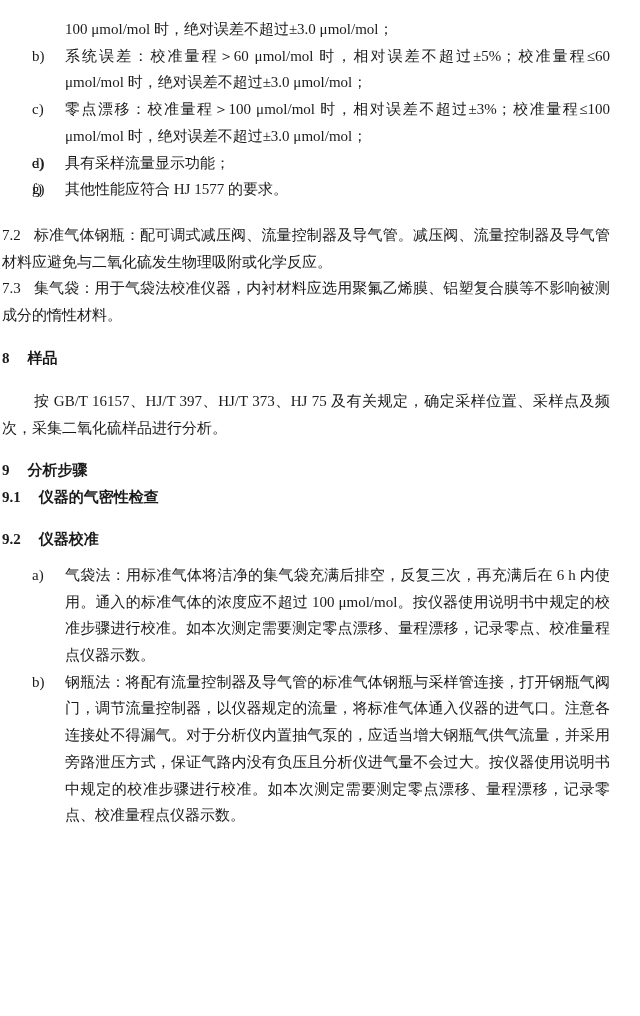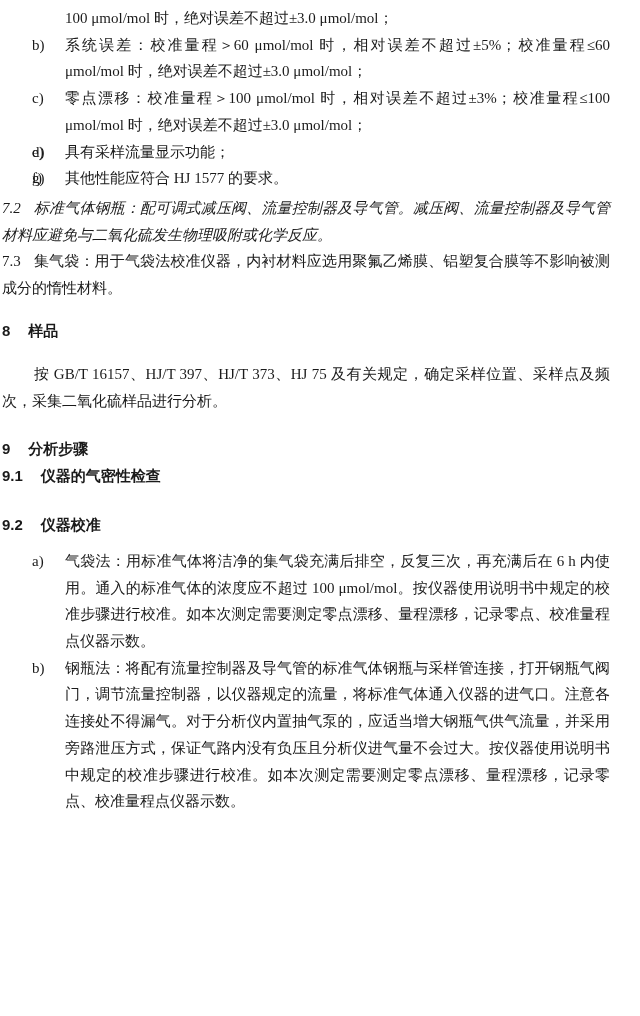--- a/index.html
+++ b/index.html
@@ -1,21 +1,21 @@
 <!DOCTYPE html>
 <html><head>
 <meta charset="utf-8">
 <style>
   html, body { margin: 0; padding: 0; background: #ffffff; }
   .page {
     position: relative;
     width: 640px;
     height: 1016px;
     box-sizing: border-box;
-    padding: 5px 30px 0 2px;
+    padding: 16px 30px 0 2px;
     overflow: hidden;
     background: #ffffff;
     color: #1a1a1a;
     font-family: "Liberation Serif", "DejaVu Serif", serif;
     font-size: 15px;
     line-height: 26.7px;
   }
   .para {
     margin: 0;
     text-align: justify;
@@ -30,34 +30,34 @@
     position: absolute;
     left: 30px;
     top: 0;
   }
   .cont-line {
     margin: 0;
     padding-left: 63px;
     text-align: justify;
   }
   .sec-para .sec-num { margin-right: 13px; }
-  .p72 { margin-top: 3px; font-style: italic; }
+  .p72 { margin-top: 19px; }
   .heading {
     margin: 0;
-    font-family: Liberation Sans, sans-serif;
+    font-family: Liberation Serif, serif;
     font-weight: 700;
     font-size: 15px;
     line-height: 26.7px;
     color: #1a1a1a;
   }
   .heading .num { margin-right: 18px; }
   .h8  { margin-top: 16px; margin-bottom: 17px; }
-  .h9  { margin-top: 21px; }
+  .h9  { margin-top: 15px; }
   .h91 { margin-bottom: 11px; }
-  .h92 { margin-top: 23px;  margin-bottom: 9px; }
+  .h92 { margin-top: 16px;  margin-bottom: 9px; }
   .indent { text-indent: 32px; }
 </style>
 </head>
 <body>
 
 <div class="page">
 
   <div class="cont-line">100 μmol/mol 时，绝对误差不超过±3.0 μmol/mol；</div>
 
   <div class="li">

